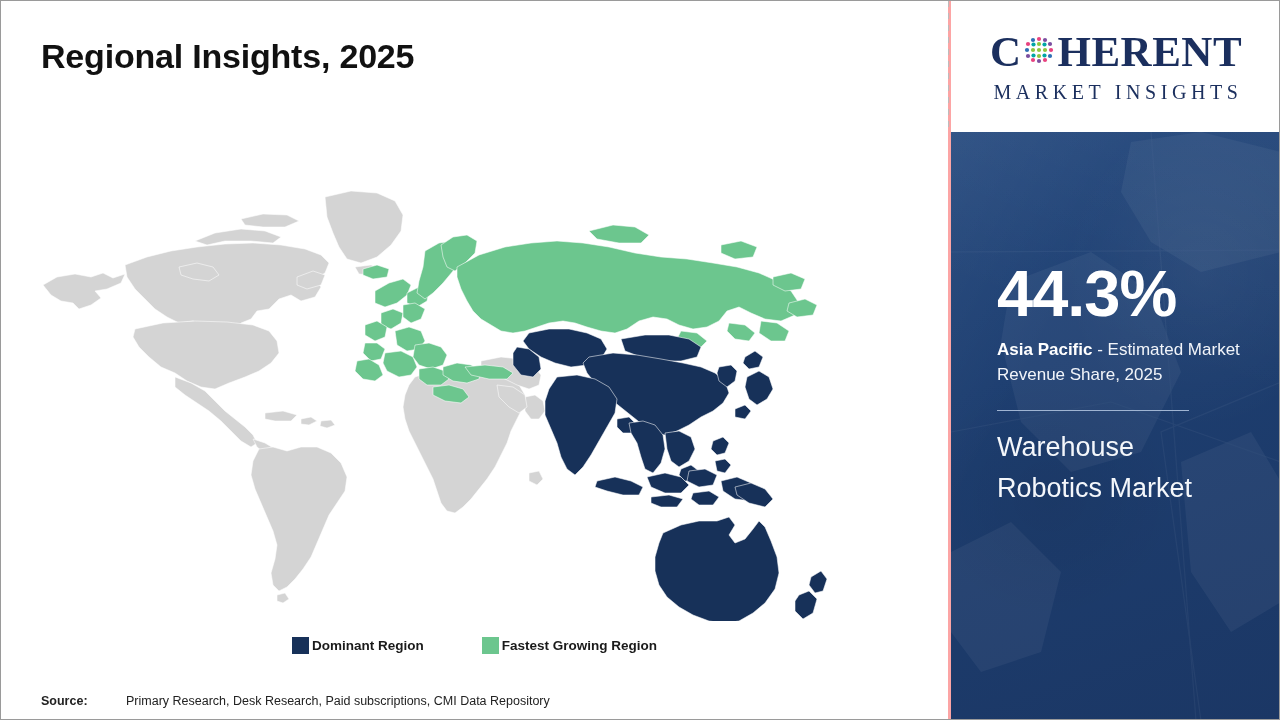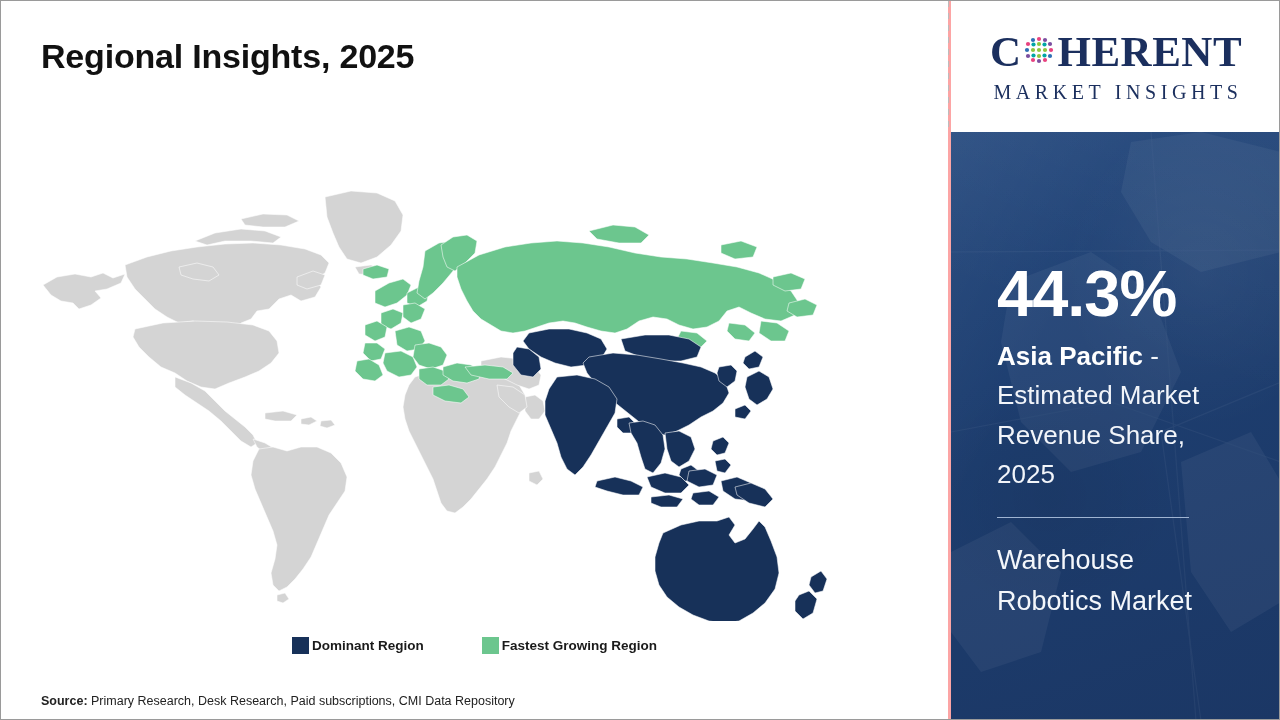--- a/index.html
+++ b/index.html
@@ -75,21 +75,21 @@
 
   
   .source {
     position: absolute;
     left: 40px; top: 693px;
     font-size: 12.5px;
     color: #222222;
     white-space: nowrap;
   }
   .source .src-label { font-weight: bold; }
-  .source .src-text { font-weight: normal; }
+  .source .src-text { font-weight: normal; margin-left: 35px; }
 
   
   .divider {
     position: absolute;
     left: 947px; top: 0;
     width: 1px; height: 132px;
     background-image: linear-gradient(to bottom, #bcbcbc 0, #bcbcbc 6px, transparent 6px, transparent 12px);
     background-size: 1px 12px;
   }
 
@@ -158,33 +158,33 @@
   }
   .stat-value {
     font-size: 65px;
     font-weight: bold;
     color: #ffffff;
     line-height: 1.04;
     letter-spacing: -1px;
   }
   .stat-desc {
     margin-top: 9px;
-    font-size: 26px;
+    font-size: 17px;
     color: #f2f5fa;
     line-height: 1.52;
   }
   .stat-desc .region { font-weight: bold; color: #ffffff; }
   .stat-rule {
     margin-top: 22px;
     width: 192px;
     height: 1px;
     background: #9fb4d2;
   }
   .market-name {
-    margin-top: 22px;
+    margin-top: 16px;
     font-size: 27px;
     color: #f4f7fb;
     line-height: 1.52;
     font-weight: normal;
   }
 </style>
 </head>
 <body>
 
 <div class="slide">

